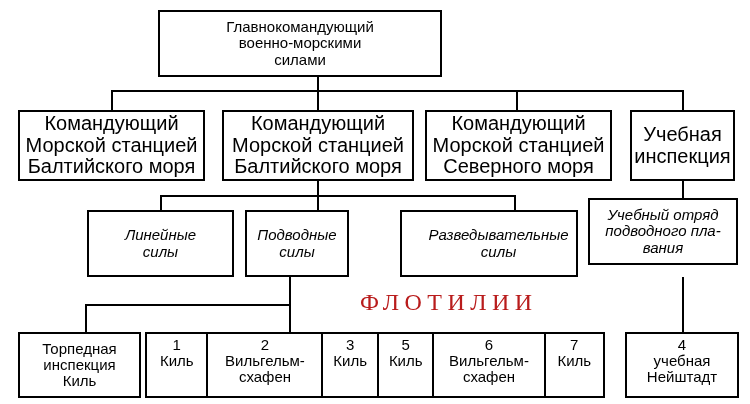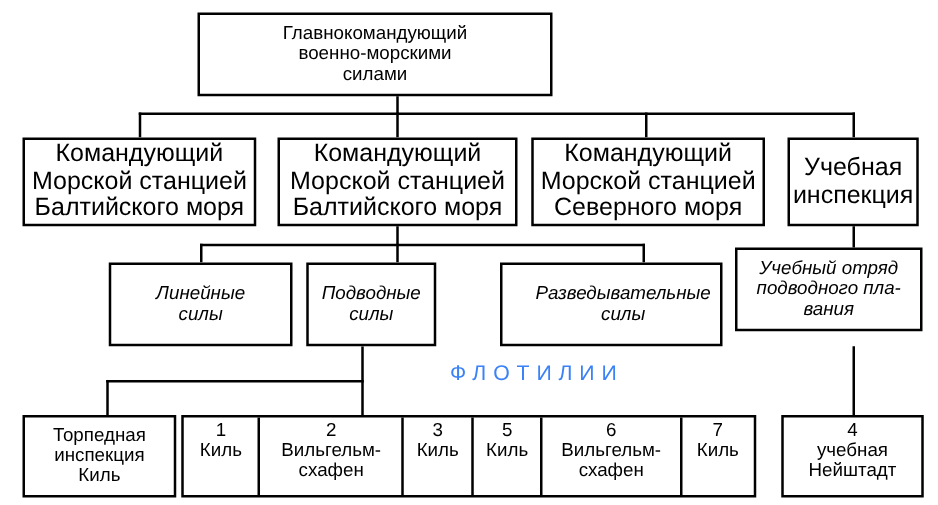--- a/index.html
+++ b/index.html
@@ -83,25 +83,25 @@
     font-size: 15px;
   }
   
   .ln {
     position: absolute;
     background: #000000;
     z-index: 1;
   }
   .flot-label {
     position: absolute;
-    font-size: 17px;
+    font-size: 24px;
     letter-spacing: 5.5px;
-    color: #3b82f6;
+    color: #b91c1c;
     white-space: nowrap;
-    font-family: Liberation Sans, sans-serif;
+    font-family: Liberation Serif, serif;
     z-index: 2;
   }
 </style>
 </head>
 <body>
 
 <div id="chart">
 
   <div class="ln" style="left:317px; top:76px; width:2px; height:15px;"></div>
 

